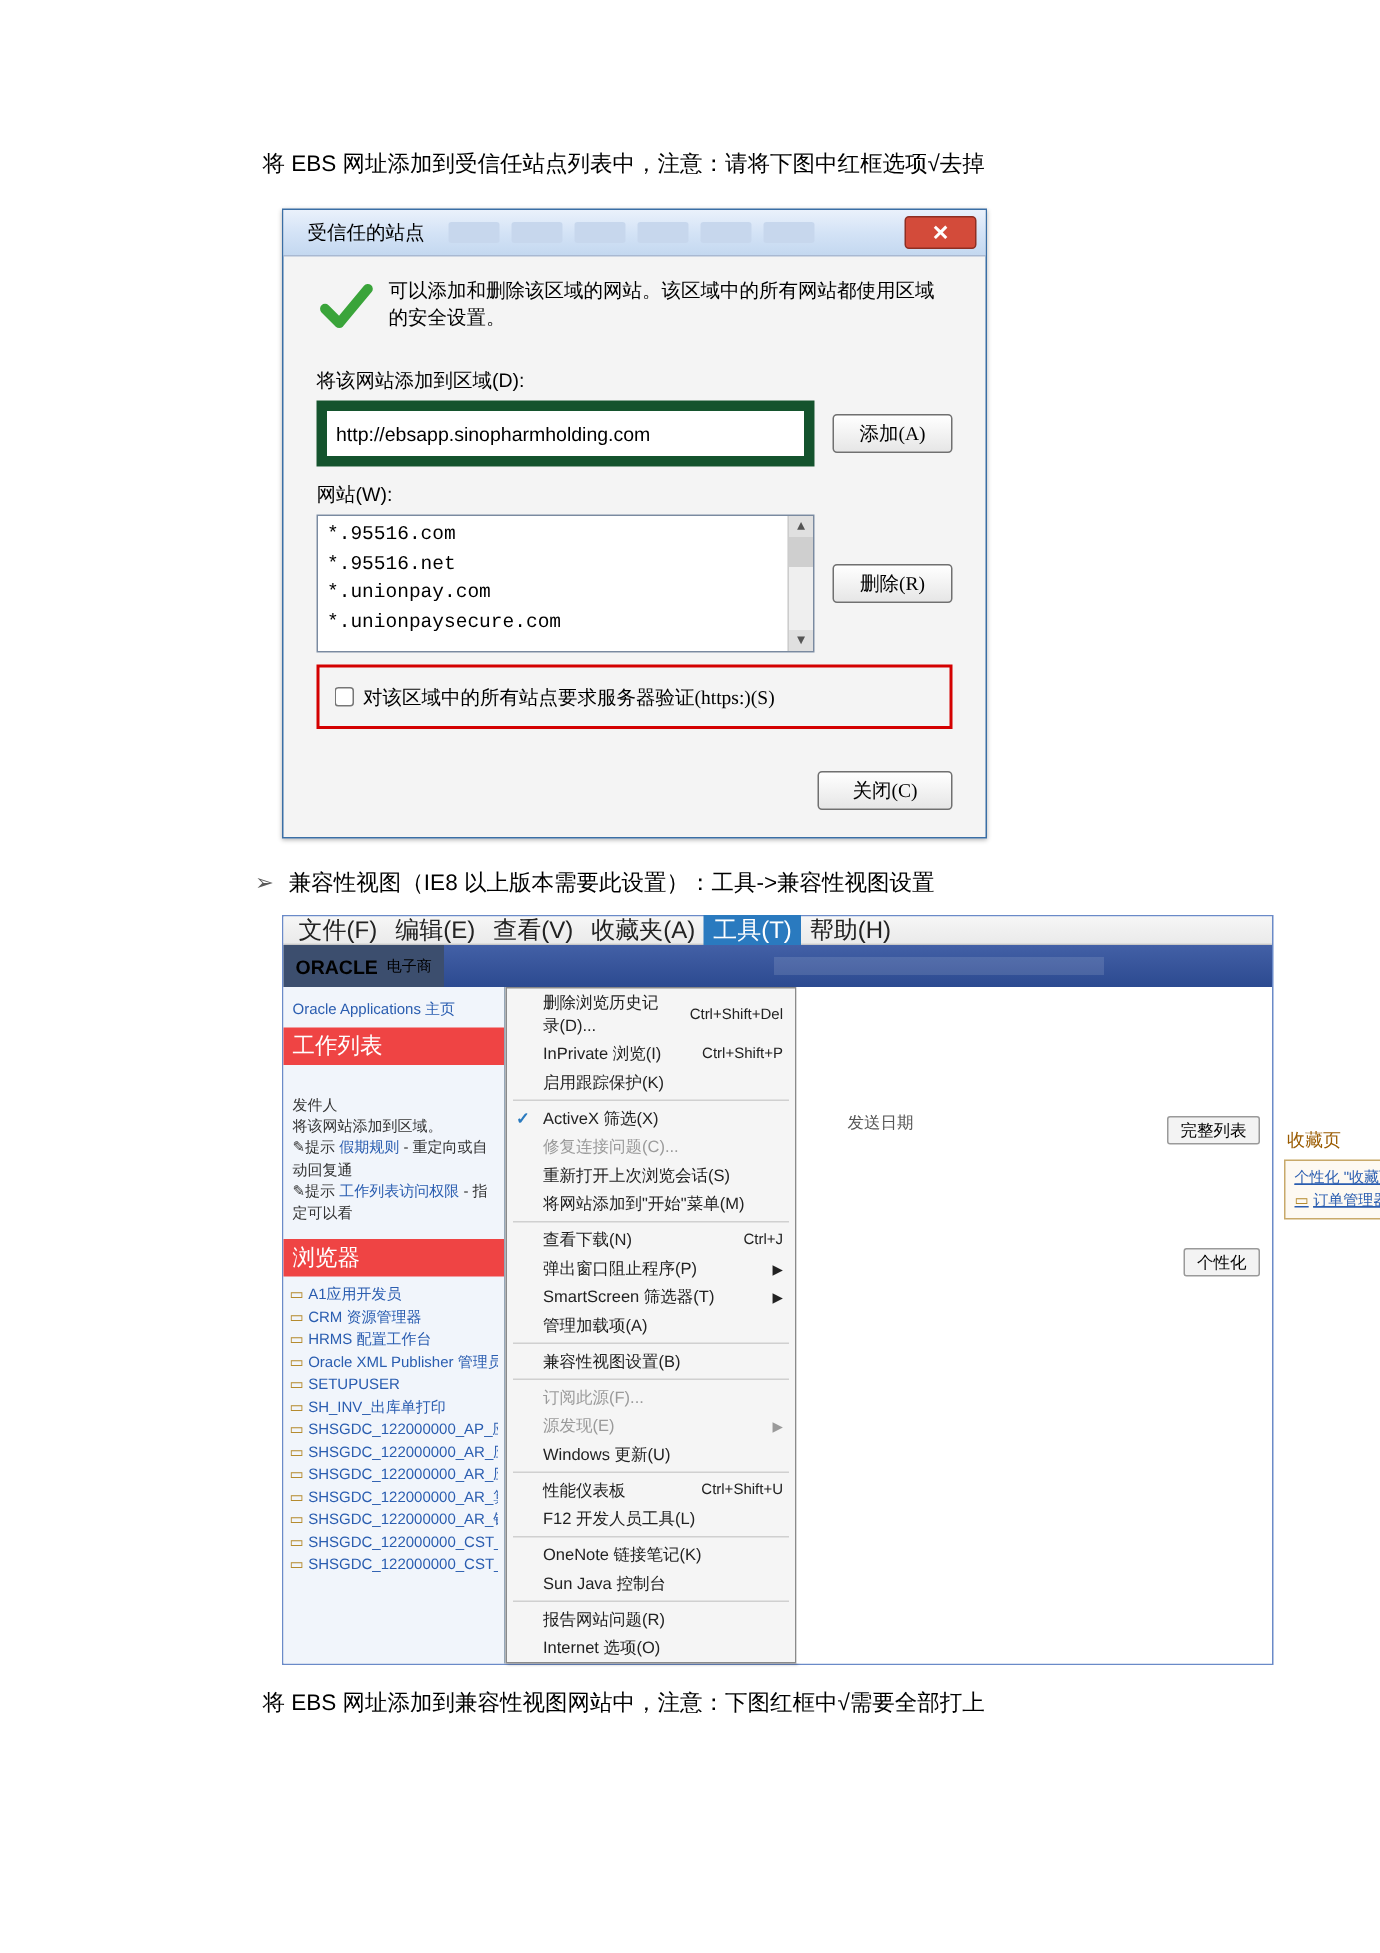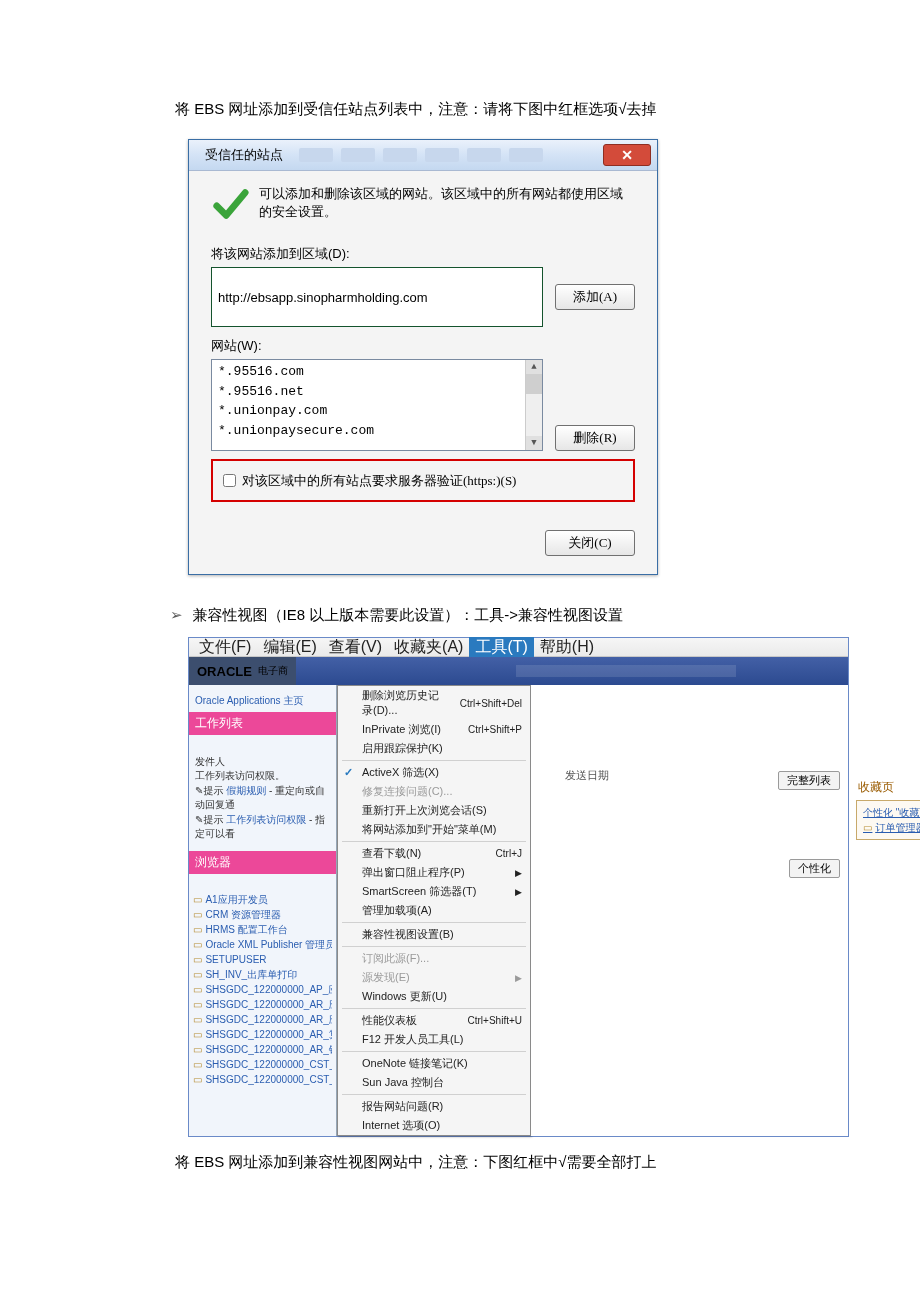--- a/index.html
+++ b/index.html
@@ -1,37 +1,37 @@
 <!DOCTYPE html>
 <html><head>
 <meta charset="utf-8">
 <style>
   body{margin:0;background:#fff;font-family:"Microsoft YaHei",SimSun,Arial,sans-serif;font-size:14px;color:#000;width:920px}
   .page{padding:100px 0 0 0}
   .text-line{margin:0 0 20px 175px;font-size:15px}
-  .bullet-line{margin:31px 0 12px 170px;font-size:15px}
+  .bullet-line{margin:20px 0 12px 170px;font-size:15px}
   .bullet{color:#5a5a5a;margin-right:10px;font-family:Arial}
 
   
   .dlg{width:468px;margin-left:188px;border:1px solid #3a6ea5;background:#f4f4f4;box-shadow:0 1px 3px rgba(0,0,0,.3);font-family:SimSun,Arial;font-size:13px}
   .titlebar{height:30px;background:linear-gradient(#eaf1fb,#d4e3f6 50%,#c4d8f0);display:flex;align-items:center;border-bottom:1px solid #a9b9d2;position:relative}
   .titlebar-text{font-size:13px;margin-left:16px;color:#000}
   .closebtn{position:absolute;right:6px;top:4px;width:46px;height:20px;background:#d34b3a;border:1px solid #8e2e22;border-radius:3px;color:#fff;display:flex;align-items:center;justify-content:center;font-weight:bold;font-size:14px}
   .title-ghost{position:absolute;left:110px;top:8px;display:flex;gap:8px}
   .title-ghost span{display:inline-block;width:34px;height:14px;background:#c7d7ed;border-radius:2px}
   .dlg-body{padding:14px 22px 18px}
   .intro{display:flex;align-items:flex-start;margin-bottom:22px}
   .check-icon{width:38px;height:38px;margin-right:10px;flex:0 0 auto}
   .check-icon svg{width:38px;height:38px}
   .intro-text{font-size:13px;line-height:1.4;font-family:SimSun}
   .field-label{margin:6px 0 4px;font-size:13px}
   .row{display:flex;align-items:center;margin-bottom:10px}
-  .row input[type=text]{flex:1;height:22px;border:1px solid #14532d;padding:18px 6px;font-size:13px;background:#fff;font-family:Arial}
+  .row input[type=text]{flex:1;height:22px;border:7px solid #14532d;padding:4px 6px;font-size:13px;background:#fff;font-family:Arial}
   .win-btn{min-width:80px;height:26px;margin-left:12px;border:1px solid #707070;background:linear-gradient(#fff,#e6e6e6);border-radius:3px;font-size:13px;font-family:SimSun;cursor:pointer;padding:0 10px}
-  .listwrap{display:flex;align-items:flex-end}
+  .listwrap{display:flex;align-items:center}
   .listbox{flex:1;height:90px;border:1px solid #7a8aa0;background:#fff;overflow:hidden;position:relative;font-family:"Courier New",monospace;font-size:13px}
   .listbox .items{padding:2px 6px;line-height:1.5}
   .scrollbar{position:absolute;right:0;top:0;width:16px;height:100%;background:#efefef;border-left:1px solid #ccc}
   .scrollbar .up,.scrollbar .down{height:14px;background:#e0e0e0;display:flex;align-items:center;justify-content:center;font-size:9px;color:#555}
   .scrollbar .thumb{height:20px;background:#cfcfcf;margin-top:0}
   .redbox{border:2px solid #d40000;margin-top:8px;padding:4px 6px}
   .checkbox-row{display:flex;align-items:center;font-size:13px;font-family:SimSun;margin:6px 0}
   .checkbox-row input{margin-right:6px}
   .btn-row{display:flex;justify-content:flex-end;margin-top:28px}
 
@@ -40,25 +40,25 @@
   .ie-menubar{height:18px;background:linear-gradient(#f6f6f6,#eaeaea);display:flex;align-items:center;padding:0 4px;border-bottom:1px solid #c8c8c8}
   .ie-menubar .mitem{padding:0 6px;font-size:16px;color:#222}
   .ie-menubar .mitem.active{background:#2a7abf;color:#fff}
   .ie-brandrow{display:flex;align-items:stretch}
   .brand{background:#3c4e6e;height:28px;display:flex;align-items:center;padding:0 8px;font-family:Arial;font-size:13px;font-weight:bold}
   .brand-sub{font-size:10px;margin-left:6px;font-weight:normal;font-family:"Microsoft YaHei"}
   .ie-ghost{height:28px;flex:1;background:linear-gradient(#4360a6,#2c4a90);position:relative}
   .ie-ghost::after{content:"";position:absolute;left:220px;top:8px;width:220px;height:12px;background:rgba(255,255,255,.12)}
   .ie-main{display:flex}
   .sidebar{width:147px;background:#f1f5fb;border-right:1px solid #9ab}
-  .side-h{background:#ec4899;color:#fff;padding:3px 6px;font-size:12px}
+  .side-h{background:#ef4444;color:#fff;padding:3px 6px;font-size:15px}
   .side-body{padding:4px 6px;font-size:10px;color:#333}
   .side-link{color:#2a5db0;cursor:pointer;font-size:10px;line-height:1.5}
   .side-icon{color:#b58b2f;margin-right:3px;font-size:10px}
-  .side-list{padding:18px 4px}
+  .side-list{padding:5px 4px}
   .side-list .side-link{display:block;white-space:nowrap;overflow:hidden}
 
   .menu-pop{width:192px;border:1px solid #8a8a8a;background:#f5f5f5;font-size:11px;box-shadow:1px 1px 2px rgba(0,0,0,.3)}
   .menu-pop .mi{display:flex;align-items:center;padding:2px 8px 2px 24px;position:relative;color:#222}
   .menu-pop .mi.disabled{color:#9a9a9a}
   .menu-pop .sep{height:1px;background:#d0d0d0;margin:2px 4px}
   .menu-pop .chk{position:absolute;left:6px;color:#2a7abf;font-weight:bold}
 
   .ie-right{flex:1;background:#fff;position:relative}
   .top-right{flex:1;padding:6px 8px}
@@ -162,21 +162,21 @@
     <div class="ie-main">
 
       <div class="sidebar">
         <div class="side-body" style="padding-top:8px">
           <span class="side-link">Oracle Applications 主页</span>
         </div>
         <div class="side-h">工作列表</div>
         <div class="side-body" style="height:8px"></div>
         <div class="side-body">
           <div>发件人</div>
-          <div>工作列表访问权限。</div>
+          <div>将该网站添加到区域。</div>
           <div><span>✎提示 </span><span class="side-link">假期规则</span><span> - 重定向或自动回复通</span></div>
           <div><span>✎提示 </span><span class="side-link">工作列表访问权限</span><span> - 指定可以看</span></div>
         </div>
         <div class="side-h" style="margin-top:6px">浏览器</div>
         <div class="side-list" id="sidelinks">
             <span class="side-link"><span class="side-icon">▭</span>A1应用开发员</span>
             <span class="side-link"><span class="side-icon">▭</span>CRM 资源管理器</span>
             <span class="side-link"><span class="side-icon">▭</span>HRMS 配置工作台</span>
             <span class="side-link"><span class="side-icon">▭</span>Oracle XML Publisher 管理员</span>
             <span class="side-link"><span class="side-icon">▭</span>SETUPUSER</span>

